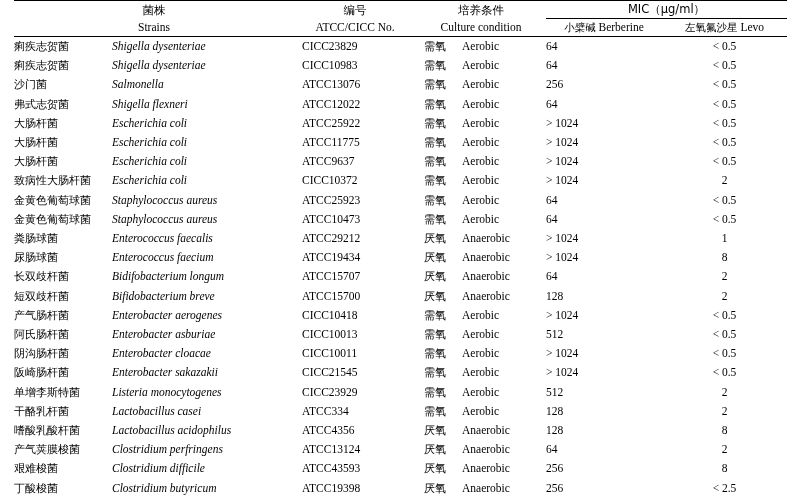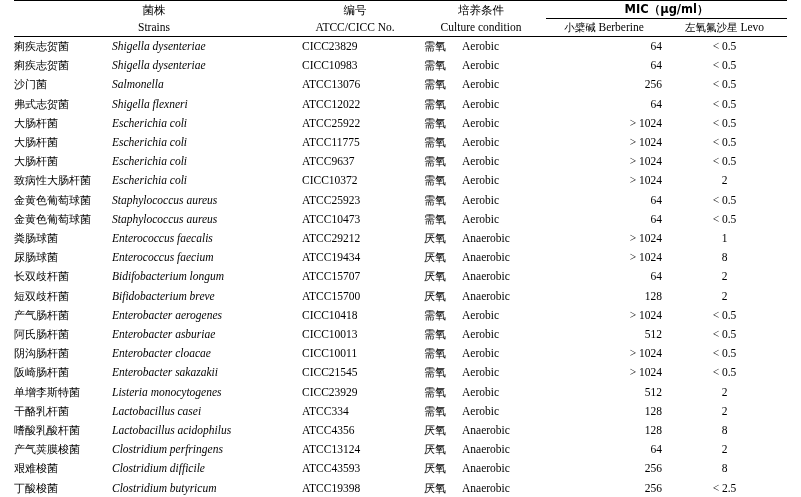--- a/index.html
+++ b/index.html
@@ -50,21 +50,20 @@
     font-size: 11.5px;
   }
   .hdr-row2 td {
     height: 17px;
     line-height: 17px;
     text-align: center;
     font-size: 11.5px;
   }
   .mic-underline {
     border-bottom: 0.9px solid #000;
-    font-weight: bold;
   }
   tbody td {
     height: 19.2px;
     line-height: 19.2px;
     padding: 0;
     font-size: 11.5px;
     white-space: nowrap;
     overflow: hidden;
   }
   
@@ -90,21 +89,21 @@
     padding-left: 8px !important;
     margin-left: 32px;
   }
   .c-cond-en {
     width: 86px;
     text-align: left;
     padding-left: 2px !important;
   }
   .c-berb {
     width: 116px;
-    text-align: right;
+    text-align: left;
   }
   .c-levo {
     width: 125px;
     text-align: center;
   }
   .hdr-cn {
     font-family: "DejaVu Sans", sans-serif;
     font-size: 11px;
   }
   .cn {

